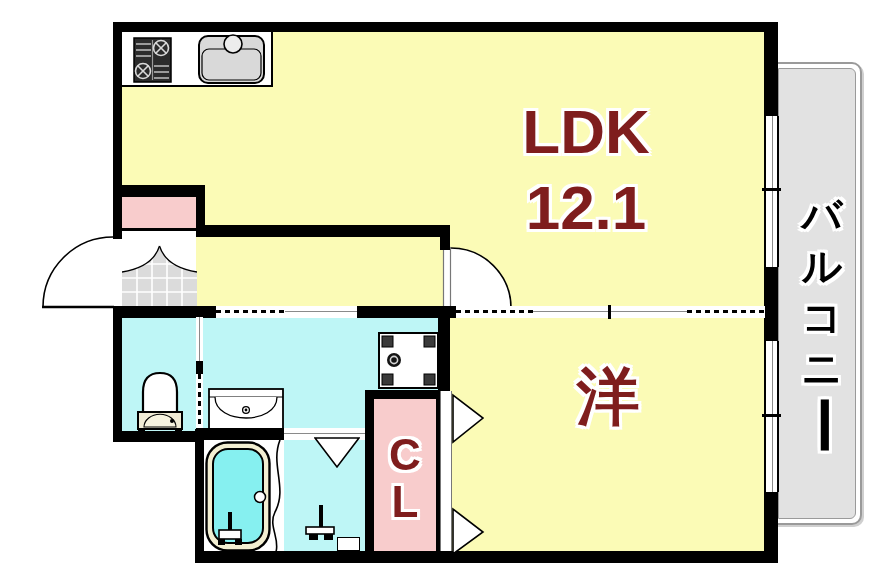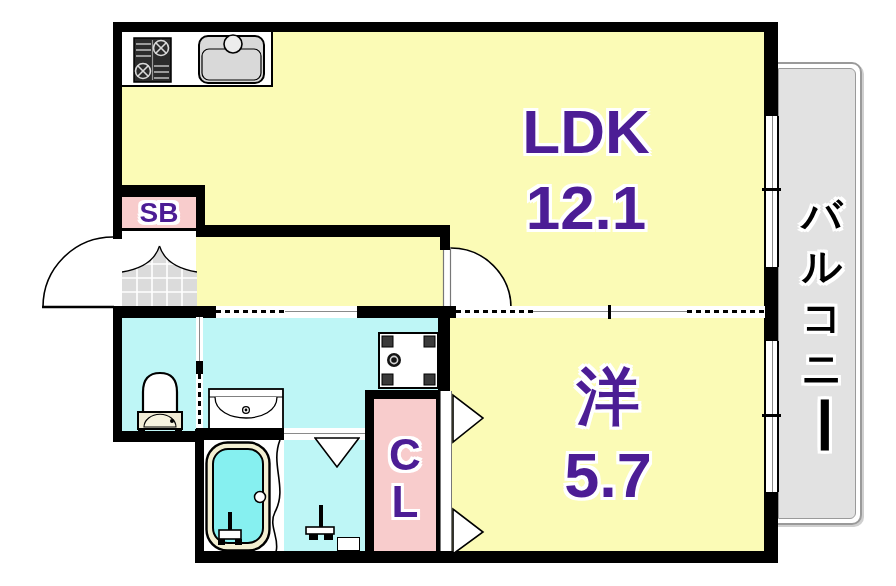--- a/index.html
+++ b/index.html
@@ -9,21 +9,21 @@
   .fill{position:absolute;z-index:10;}
   .ov{position:absolute;z-index:40;}
   .fx{position:absolute;z-index:20;}
   .dash-h{position:absolute;height:3px;z-index:45;
           background:repeating-linear-gradient(90deg,#000 0 5px,transparent 5px 9px);}
   .dash-v{position:absolute;width:3px;z-index:45;
           background:repeating-linear-gradient(180deg,#000 0 5px,transparent 5px 9px);}
   .track-h{position:absolute;height:1px;background:#8a8a8a;z-index:45;}
   .track-v{position:absolute;width:1px;background:#8a8a8a;z-index:45;}
   .tick{position:absolute;background:#000;z-index:46;}
-  .lbl{position:absolute;z-index:50;font-weight:bold;color:#4c1d95;text-align:center;
+  .lbl{position:absolute;z-index:50;font-weight:bold;color:#7f1d1d;text-align:center;
        text-shadow:-3px -3px 0 #fff,0 -3px 0 #fff,3px -3px 0 #fff,-3px 0 0 #fff,
                    3px 0 0 #fff,-3px 3px 0 #fff,0 3px 0 #fff,3px 3px 0 #fff;}
   .yellow{background:#FBFBB6;}
   .cyan{background:#BEF6F6;}
   .pink{background:#F8CCCC;}
   .white{background:#ffffff;}
   .win{position:absolute;background:#fff;border-left:2px solid #000;border-right:2px solid #000;z-index:40;}
   .balc-outer{position:absolute;left:772px;top:62px;width:86px;height:459px;background:#fff;
               border:2px solid #9a9a9a;border-radius:0 10px 10px 0;z-index:5;
               box-shadow:2px 2px 0 #cfcfcf;}
@@ -226,23 +226,21 @@
 
   <div class="ov white" style="left:284px;top:428px;width:81px;height:12px;"></div>
   <div class="track-h" style="left:284px;top:433px;width:81px;"></div>
 
   <div class="lbl" style="left:455px;top:94px;width:262px;font-size:62px;line-height:76px;">
     <div>LDK</div>
     <div>12.1</div>
   </div>
   <div class="lbl" style="left:477px;top:357px;width:262px;font-size:63px;line-height:79px;">
     <div>洋</div>
-    <div>5.7</div>
-  </div>
-  <div class="lbl" style="left:122px;top:198px;width:74px;font-size:28px;line-height:30px;">SB</div>
+  </div>
   <div class="lbl" style="left:374px;top:431px;width:62px;font-size:44px;line-height:47px;">
     <div>C</div>
     <div>L</div>
   </div>
   <div class="balc-text">
     <span>バ</span>
     <span>ル</span>
     <span>コ</span>
     <span>ニ</span>
     <span class="choon">ー</span>

